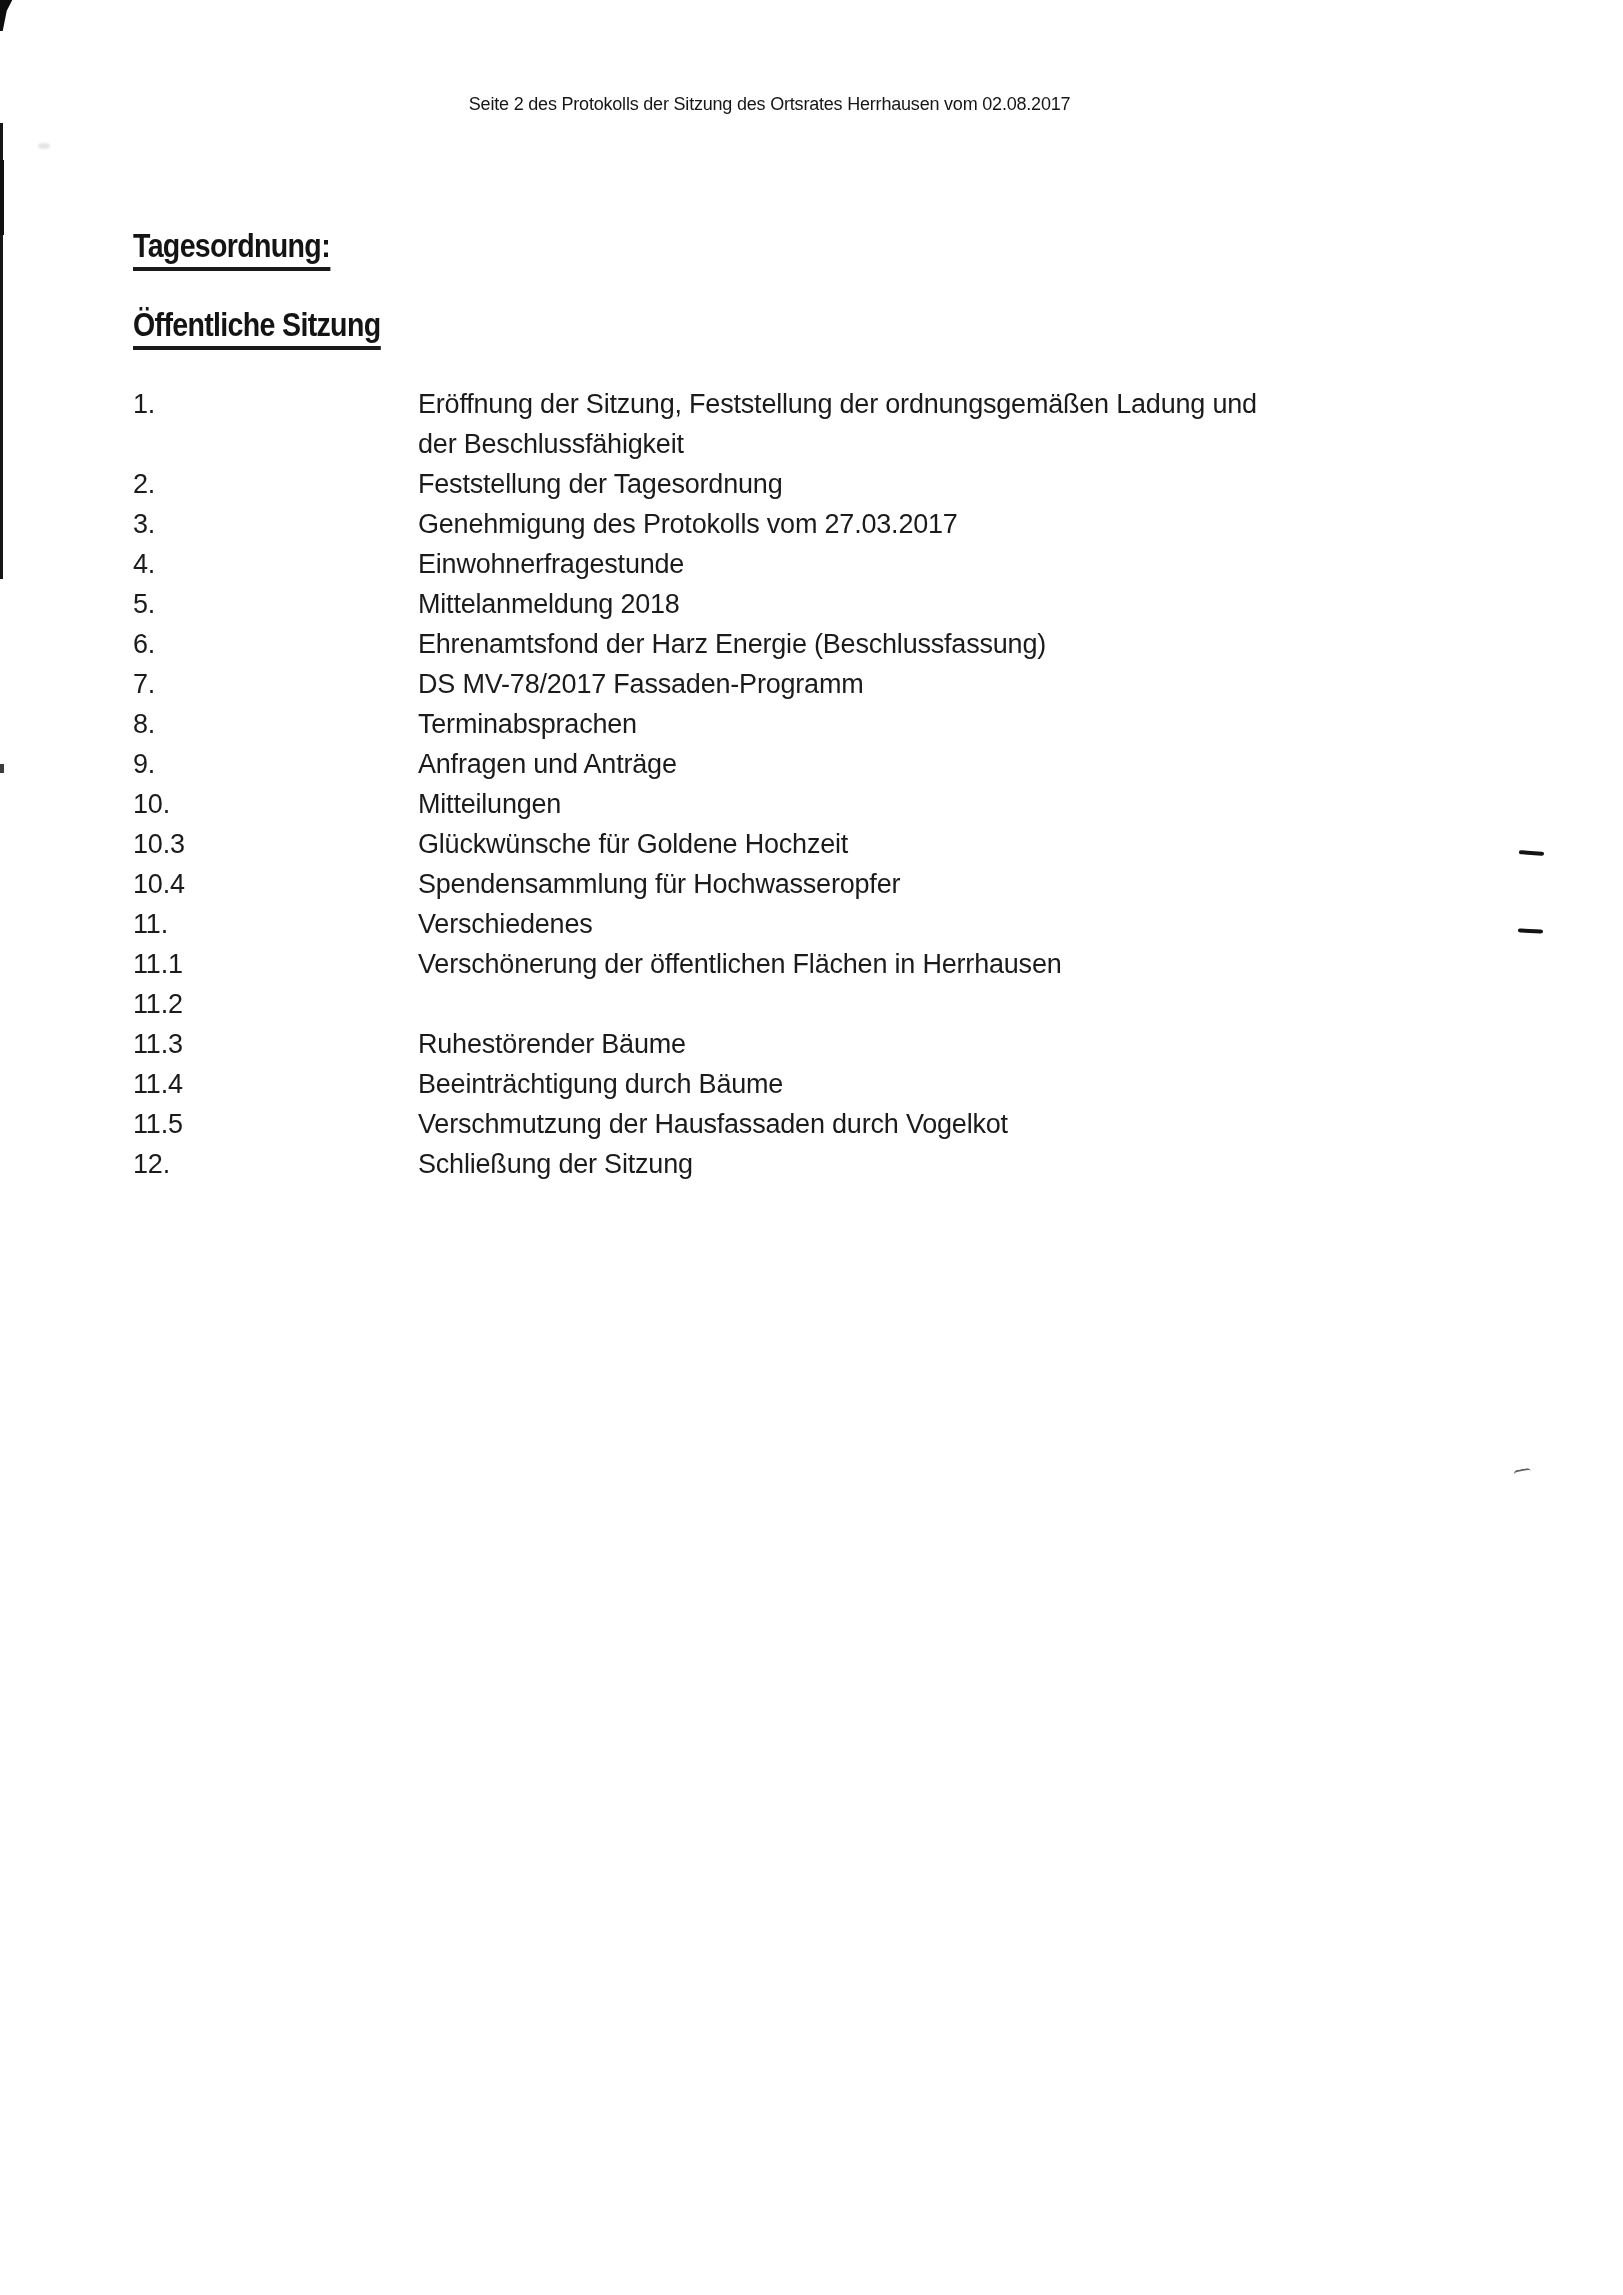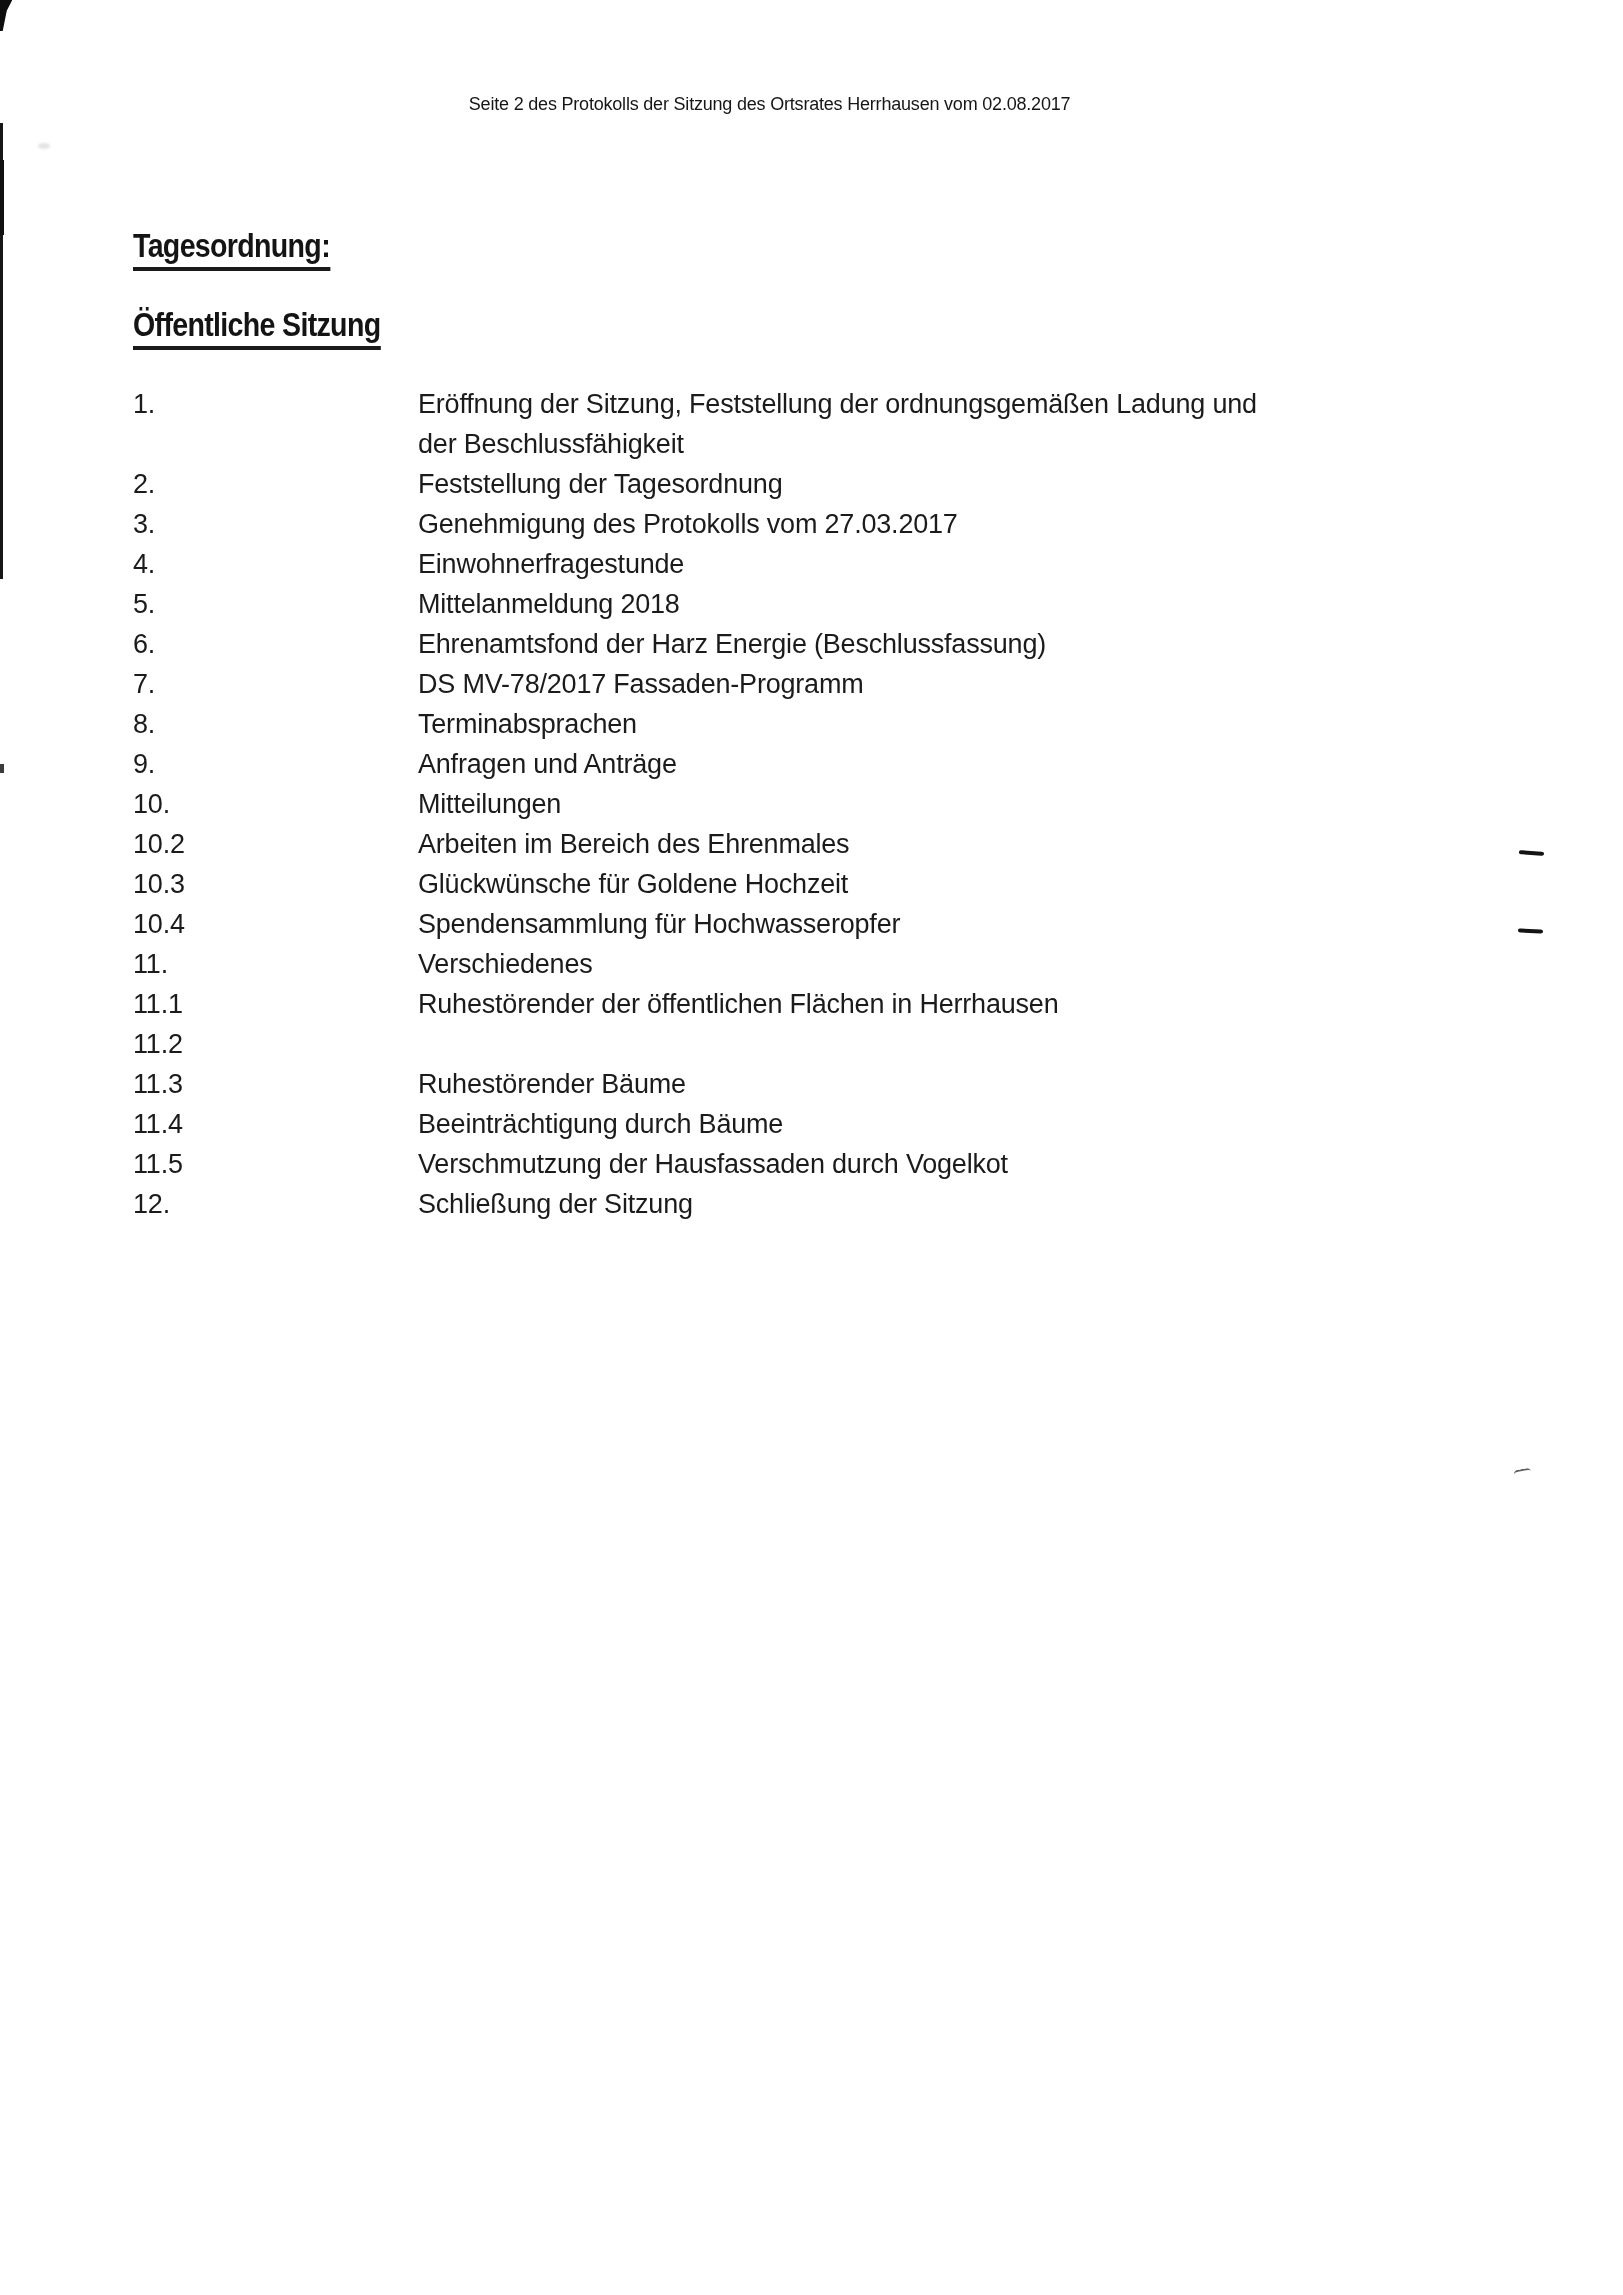--- a/index.html
+++ b/index.html
@@ -157,38 +157,34 @@
     </div>
     <div class="agenda-row">
       <span class="agenda-num">9.</span>
       <span class="agenda-text">Anfragen und Anträge</span>
     </div>
     <div class="agenda-row">
       <span class="agenda-num">10.</span>
       <span class="agenda-text">Mitteilungen</span>
     </div>
     <div class="agenda-row">
-      <span class="agenda-num">10.2</span>
-      <span class="agenda-text">Arbeiten im Bereich des Ehrenmales</span>
-    </div>
-    <div class="agenda-row">
       <span class="agenda-num">10.3</span>
       <span class="agenda-text">Glückwünsche für Goldene Hochzeit</span>
     </div>
     <div class="agenda-row">
       <span class="agenda-num">10.4</span>
       <span class="agenda-text">Spendensammlung für Hochwasseropfer</span>
     </div>
     <div class="agenda-row">
       <span class="agenda-num">11.</span>
       <span class="agenda-text">Verschiedenes</span>
     </div>
     <div class="agenda-row">
       <span class="agenda-num">11.1</span>
-      <span class="agenda-text">Ruhestörender der öffentlichen Flächen in Herrhausen</span>
+      <span class="agenda-text">Verschönerung der öffentlichen Flächen in Herrhausen</span>
     </div>
     <div class="agenda-row">
       <span class="agenda-num">11.2</span>
     </div>
     <div class="agenda-row">
       <span class="agenda-num">11.3</span>
       <span class="agenda-text">Ruhestörender Bäume</span>
     </div>
     <div class="agenda-row">
       <span class="agenda-num">11.4</span>

